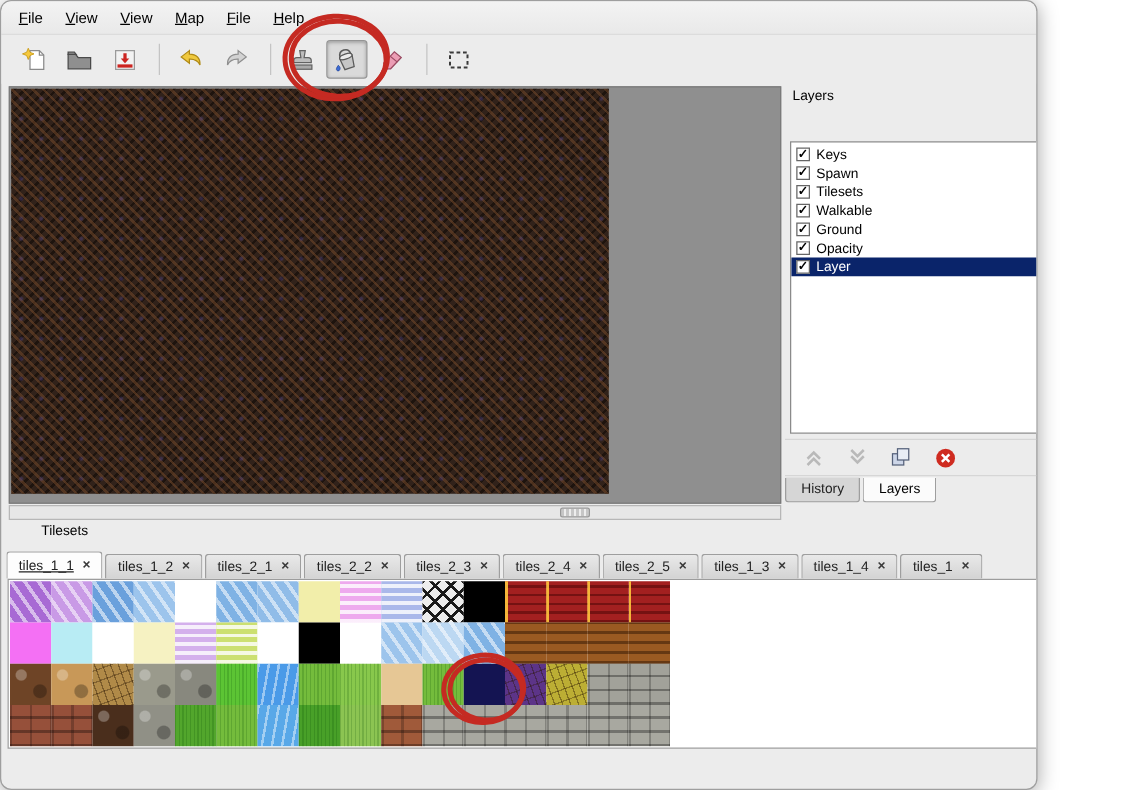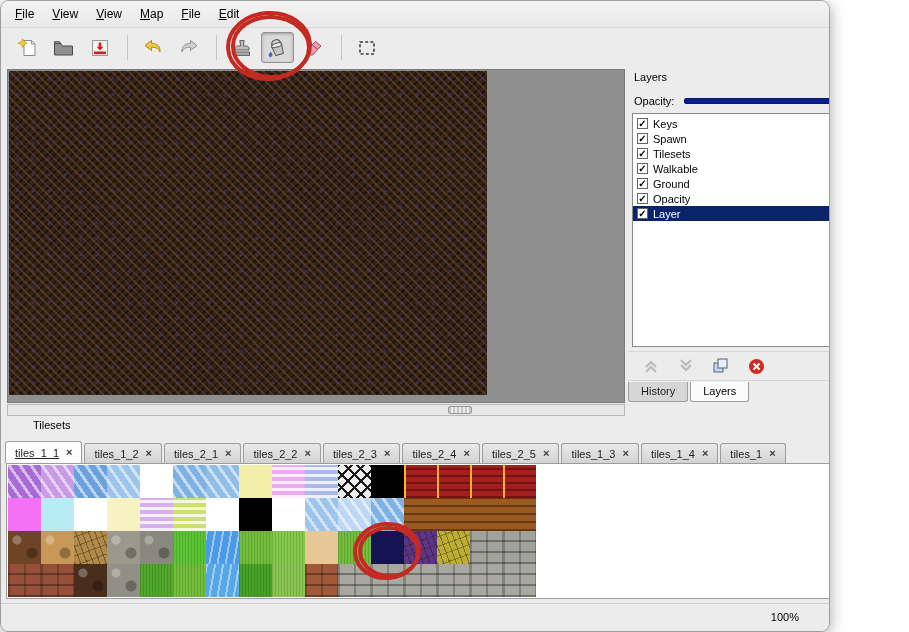--- a/index.html
+++ b/index.html
@@ -110,21 +110,21 @@
 <body>
 
 <div id="window">
 
   <div id="menubar">
       <div class="menu-item">File</div>
       <div class="menu-item">View</div>
       <div class="menu-item">View</div>
       <div class="menu-item">Map</div>
       <div class="menu-item">File</div>
-      <div class="menu-item">Edit</div>
+      <div class="menu-item">Help</div>
     </div>
 
   <div id="toolbar">
       <div class="tool-btn">
         <svg width="22" height="22" viewBox="0 0 22 22">
           <path d="M7 3.5h7.5l3.5 3.5v11.5H7z" fill="#fff" stroke="#8a8a8a"></path>
           <path d="M14.5 3.5V7H18" fill="none" stroke="#8a8a8a"></path>
           <path d="M5.6 1.6 7 4.8l3.2 1.3L7 7.4 5.6 10.6 4.3 7.4 1 6.1l3.3-1.3z" fill="#f6c83c" stroke="#c89a16" stroke-width="0.7"></path>
         </svg>
       </div>
@@ -196,25 +196,20 @@
       <span id="layers-title">Layers</span>
       <span class="win-icons">
         <span class="win-icon">
           <svg width="11" height="11" viewBox="0 0 11 11">
               <rect x="1" y="3.2" width="6.3" height="6.3" fill="none" stroke="#666"></rect>
               <rect x="3.6" y="0.8" width="6.3" height="6.3" fill="#e4e4e4" stroke="#666"></rect>
             </svg>
         </span>
         <span class="win-icon">×</span>
       </span>
-    </div>
-    <div id="opacity-row">
-      <span id="opacity-label">Opacity:</span>
-      <div id="opacity-slider"></div>
-      <div id="opacity-handle"></div>
     </div>
     <div id="layer-list">
         <div class="layer-row">
           <span class="cb">✓</span>
           <span>Keys</span>
         </div>
         <div class="layer-row">
           <span class="cb">✓</span>
           <span>Spawn</span>
         </div>
@@ -391,23 +386,20 @@
           <div class="tile p-brick" style="background-color: rgb(168, 168, 160);"></div>
         </div>
       <div id="tileset-vscroll">
         <div class="scroll-btn" id="vscroll-up">▲</div>
         <div id="vthumb"></div>
         <div class="scroll-btn" id="vscroll-down">▼</div>
       </div>
     </div>
   </div>
 
-  <div id="statusbar">
-    <span id="zoom-level">100%</span>
-  </div>
 
   <svg id="annotations">
     <g fill="none" stroke-width="4" stroke="#c52a22">
       <ellipse cx="268" cy="45" rx="41" ry="33" transform="rotate(-4 268 45)"></ellipse>
       <ellipse cx="270" cy="46" rx="38" ry="30" transform="rotate(3 270 46)"></ellipse>
     </g>
     <g fill="none" stroke-width="4" stroke="#c52a22">
       <ellipse cx="386" cy="550" rx="32" ry="27" transform="rotate(-5 386 550)"></ellipse>
       <ellipse cx="388" cy="551" rx="29" ry="24" transform="rotate(4 388 551)"></ellipse>
     </g>

